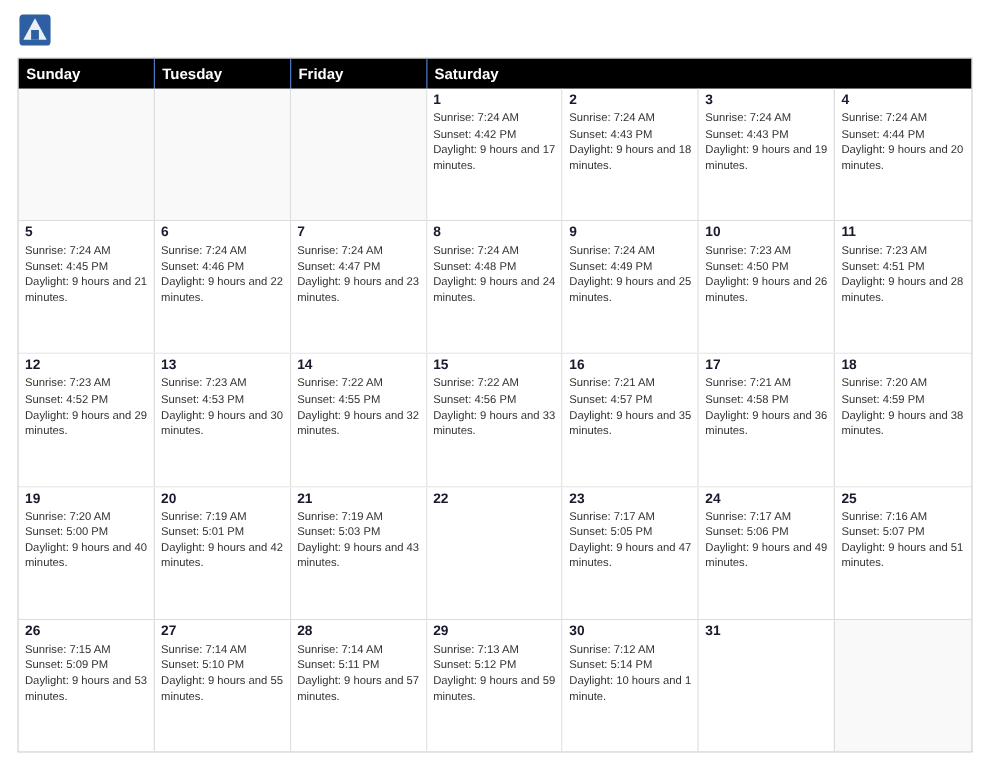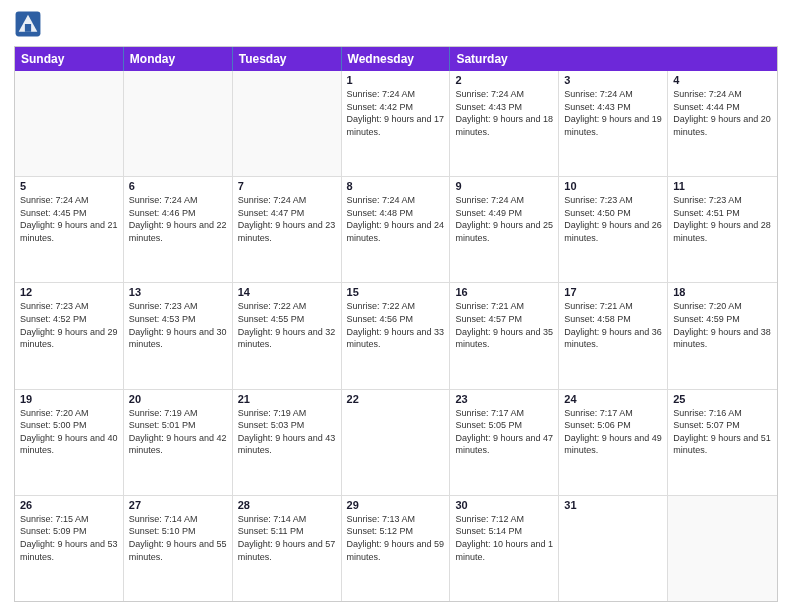--- a/index.html
+++ b/index.html
@@ -56,21 +56,21 @@
     }
     .calendar {
       flex: 1;
       display: flex;
       flex-direction: column;
       border: 1px solid #ccc;
     }
     .day-headers {
       display: grid;
       grid-template-columns: repeat(7, 1fr);
-      background: #6d28d9;
+      background: #000000;
     }
     .day-header {
       color: #fff;
       font-size: 12px;
       font-weight: bold;
       padding: 5px 6px;
       text-align: left;
       border-right: 1px solid #4a78c0;
     }
     .day-header:last-child { border-right: none; }
@@ -125,23 +125,22 @@
     </div>
     <div class="title-block">
       <div class="month-title"></div>
       <div class="location"></div>
     </div>
   </div>
 
   <div class="calendar">
     <div class="day-headers">
     <div class="day-header">Sunday</div>
-        <div class="day-header">Monday</div>
         <div class="day-header">Tuesday</div>
-        <div class="day-header">Wednesday</div>
+        <div class="day-header">Friday</div>
         <div class="day-header">Saturday</div>
       </div>
     <div class="calendar-body">
     <div class="calendar-row">
           <div class="cell empty"></div>
           <div class="cell empty"></div>
           <div class="cell empty"></div>
           <div class="cell">
             <div class="day-num">1</div>
             <div class="cell-text" style="white-space: pre-line;">Sunrise: 7:24 AM

